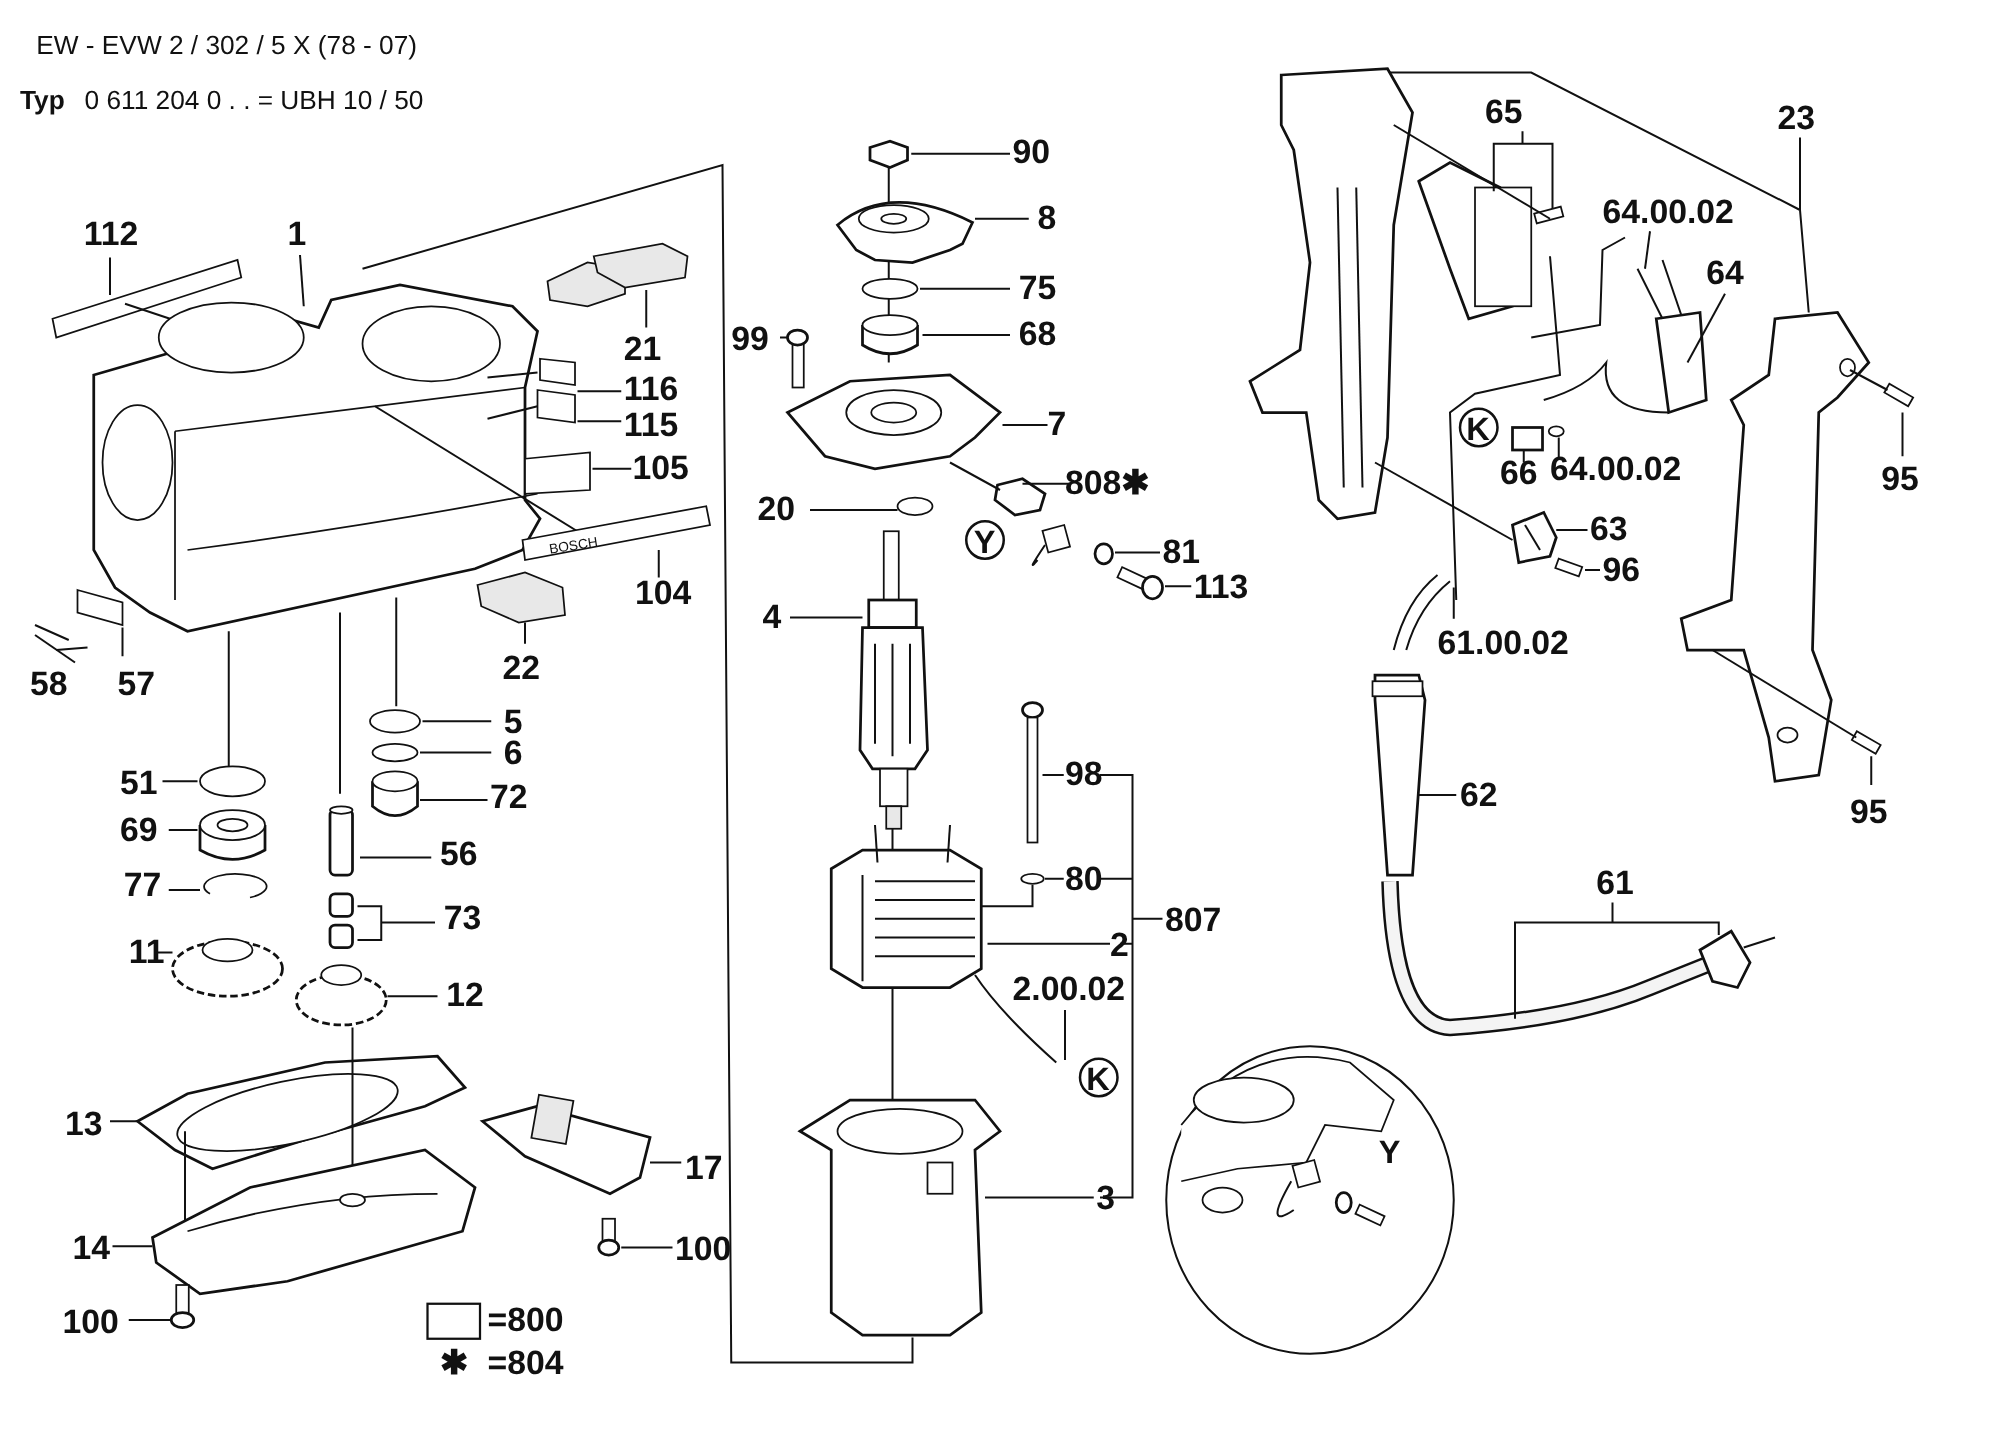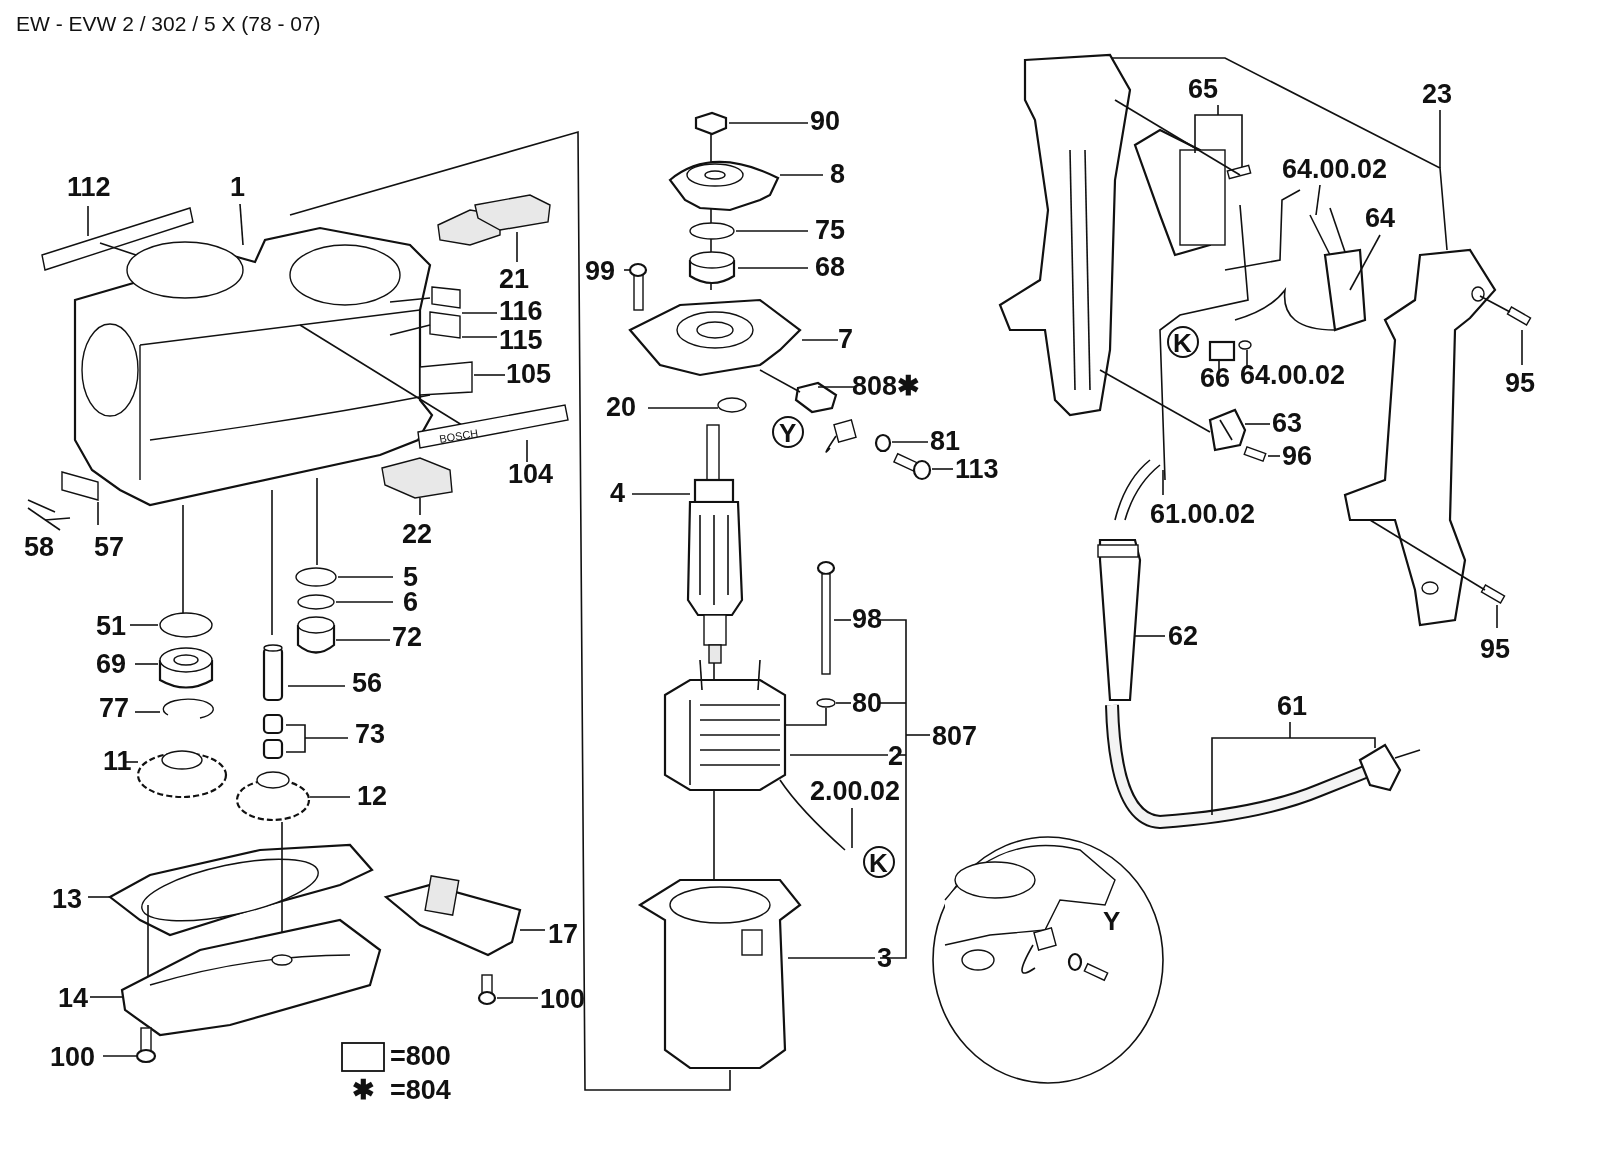--- a/index.html
+++ b/index.html
@@ -1,35 +1,39 @@
 <!DOCTYPE html>
 <html><head>
 <meta charset="utf-8">
 <style>
   html,body{margin:0;padding:0;background:#ffffff;}
   body{width:1600px;height:1154px;overflow:hidden;position:relative;font-family:"Liberation Sans",sans-serif;color:#111;}
   #hdr{position:absolute;left:16px;top:12px;}
-  .h1{font-size:21px;font-weight:normal;letter-spacing:0px;margin:0;}
+  .h1{font-size:21px;font-weight:normal;letter-spacing:0px;margin:13px;}
   .h2{font-size:21px;font-weight:bold;margin:20px 0 0 0;}
   .h2 .typ{font-weight:bold;margin-right:10px;}
   .h2 .num{font-weight:normal;}
   svg#diag{position:absolute;left:0;top:0;}
   .lbl{font-family:"Liberation Sans",sans-serif;font-weight:bold;font-size:27px;fill:#111;}
   .line{stroke:#111;stroke-width:1.6;fill:none;}
   .part{stroke:#111;stroke-width:2.2;fill:#fff;}
   .partl{stroke:#111;stroke-width:1.4;fill:#fff;}
   .shade{stroke:#111;stroke-width:1.4;fill:#e8e8e8;}
   .circ{stroke:#111;stroke-width:2;fill:#fff;}
   .ctext{font-family:"Liberation Sans",sans-serif;font-weight:bold;font-size:26px;fill:#111;}
 </style>
 </head>
 <body>
 
 <div id="hdr">
   <p class="h1">EW - EVW 2 / 302 / 5 X (78 - 07)</p>
+  <p class="h2">
+    <span class="typ">Typ</span>
+    <span class="num">0 611 204 0 . . = UBH 10 / 50</span>
+  </p>
 </div>
 
 <svg id="diag" width="1600" height="1154" viewBox="0 0 1600 1154">
 
   <polyline class="line" points="290,215 578,132 585,1090 730,1090 730,1070"></polyline>
 
   <polygon class="partl" points="42,255 190,208 193,222 45,270"></polygon>
   <line class="line" x1="88" y1="206" x2="88" y2="236"></line>
   <line class="line" x1="100" y1="243" x2="160" y2="263"></line>
 

